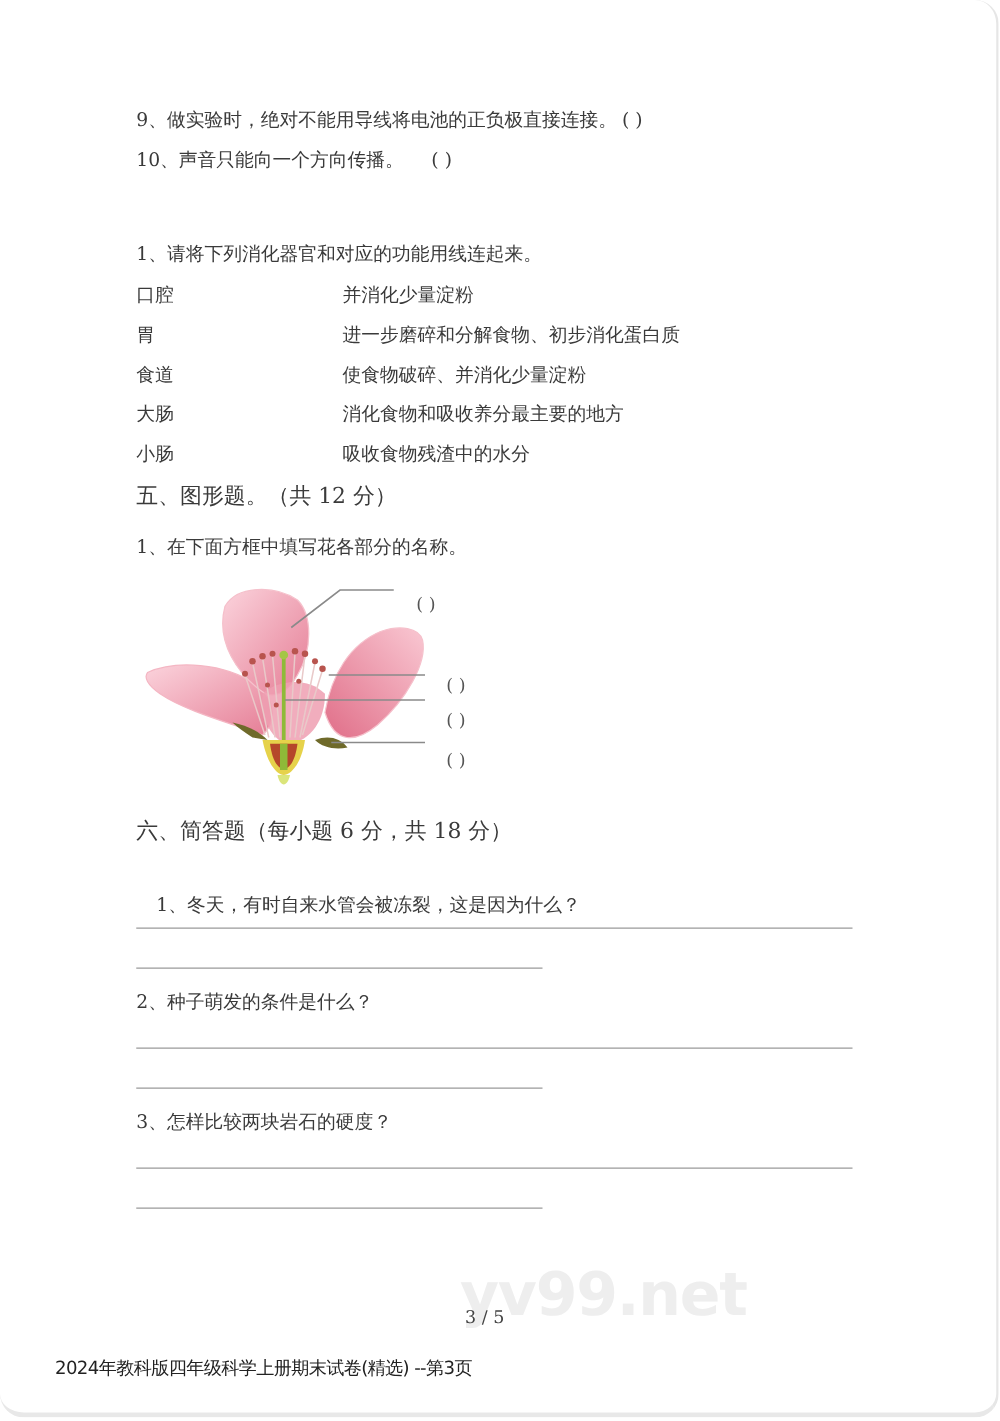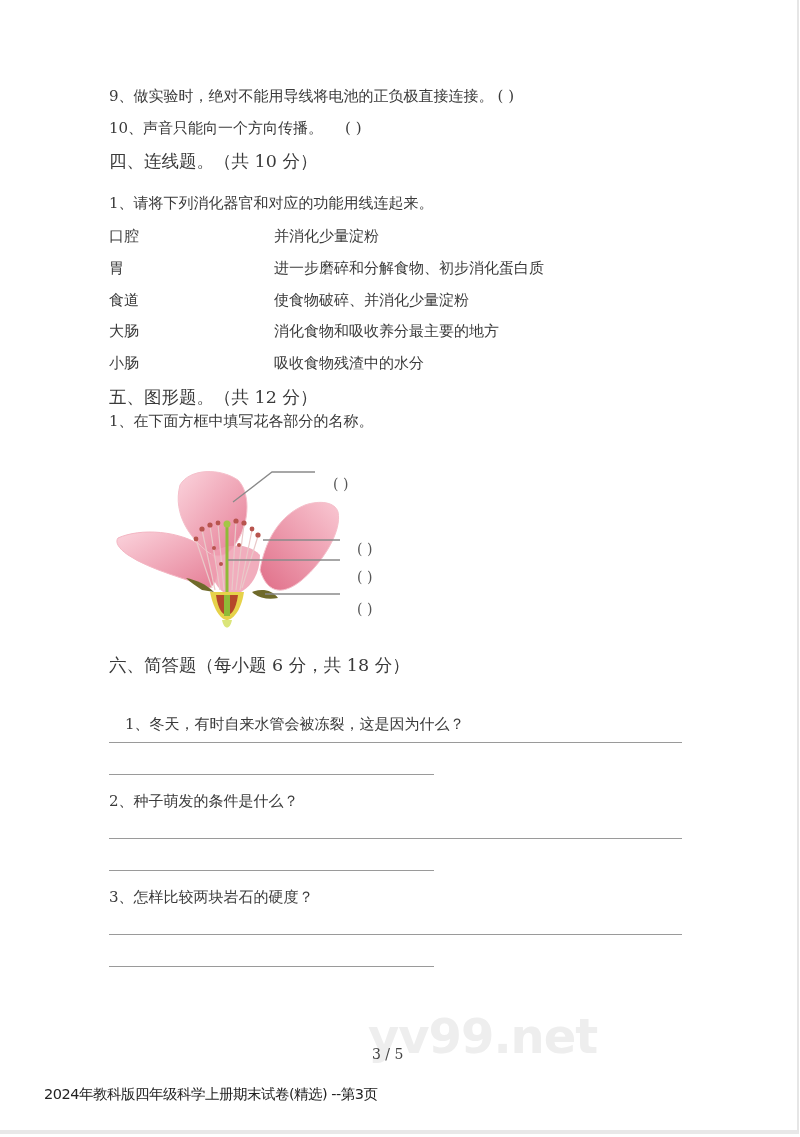--- a/index.html
+++ b/index.html
@@ -2,21 +2,21 @@
 <html><head>
 <meta charset="utf-8">
 <style>
   html, body { margin: 0; padding: 0; }
   body {
     width: 800px; height: 1137px; background: #ffffff; position: relative; overflow: hidden;
     font-family: "DejaVu Serif", "Liberation Serif", serif; color: #333333;
   }
   .page {
     position: absolute; left: 0; top: 0; width: 797px; height: 1130px;
-    background: #ffffff; border-right: 2px solid #e6e6e6; border-bottom: 4px solid #e8e8e8;
+    background: #ffffff; border-right: 2px solid #e6e6e6; border-bottom: 4px solid #e8e8e8; border-radius: 19px;
   }
   .line { position: absolute; left: 109px; font-size: 15px; line-height: 20px; white-space: nowrap; color: #3a3a3a; }
   .heading { position: absolute; left: 109px; font-size: 17.5px; line-height: 22px; white-space: nowrap; color: #3a3a3a; }
   .organ { position: absolute; left: 109px; font-size: 15px; line-height: 20px; color: #3a3a3a; }
   .func { position: absolute; left: 274px; font-size: 15px; line-height: 20px; color: #3a3a3a; white-space: nowrap; }
   .paren { display: inline-block; }
   .answer-line { position: absolute; left: 109px; height: 0; border-top: 1px solid #9a9a9a; }
   .answer-line.long { width: 573px; }
   .answer-line.short { width: 325px; }
   .label-paren { position: absolute; font-size: 14px; color: #555; font-family: "DejaVu Serif", serif; }
@@ -33,37 +33,36 @@
 
 <div class="page">
 
   <div class="line" style="top:86px;">
     <span>9、做实验时，绝对不能用导线将电池的正负极直接连接。</span><span class="paren" style="margin-left:4px;">(          )</span>
   </div>
   <div class="line" style="top:118px;">
     <span>10、声音只能向一个方向传播。</span><span class="paren" style="margin-left:22px;">(          )</span>
   </div>
 
-  <div class="heading" style="top:150px;">四、连线题。（共 10 分）</div>
   <div class="line" style="top:193px;text-align:right;">1、请将下列消化器官和对应的功能用线连起来。</div>
 
   <div class="organ" style="top:226px;">口腔</div>
   <div class="organ" style="top:258px;">胃</div>
   <div class="organ" style="top:290px;">食道</div>
   <div class="organ" style="top:321px;">大肠</div>
   <div class="organ" style="top:353px;">小肠</div>
 
   <div class="func" style="top:226px;">并消化少量淀粉</div>
   <div class="func" style="top:258px;">进一步磨碎和分解食物、初步消化蛋白质</div>
   <div class="func" style="top:321px;">消化食物和吸收养分最主要的地方</div>
   <div class="func" style="top:290px;">使食物破碎、并消化少量淀粉</div>
   <div class="func" style="top:353px;">吸收食物残渣中的水分</div>
 
   <div class="heading" style="top:386px;">五、图形题。（共 12 分）</div>
-  <div class="line" style="top:411px;">1、在下面方框中填写花各部分的名称。</div>
+  <div class="line" style="top:427px;">1、在下面方框中填写花各部分的名称。</div>
 
   <svg class="flower" viewBox="0 0 330 180">
     <defs>
       <linearGradient id="pg1" x1="0" y1="0" x2="1" y2="1">
         <stop offset="0" stop-color="#fbd3dc"></stop>
         <stop offset="1" stop-color="#e57d95"></stop>
       </linearGradient>
       <linearGradient id="pg2" x1="1" y1="0" x2="0" y2="1">
         <stop offset="0" stop-color="#f9c7d2"></stop>
         <stop offset="1" stop-color="#e06e88"></stop>

